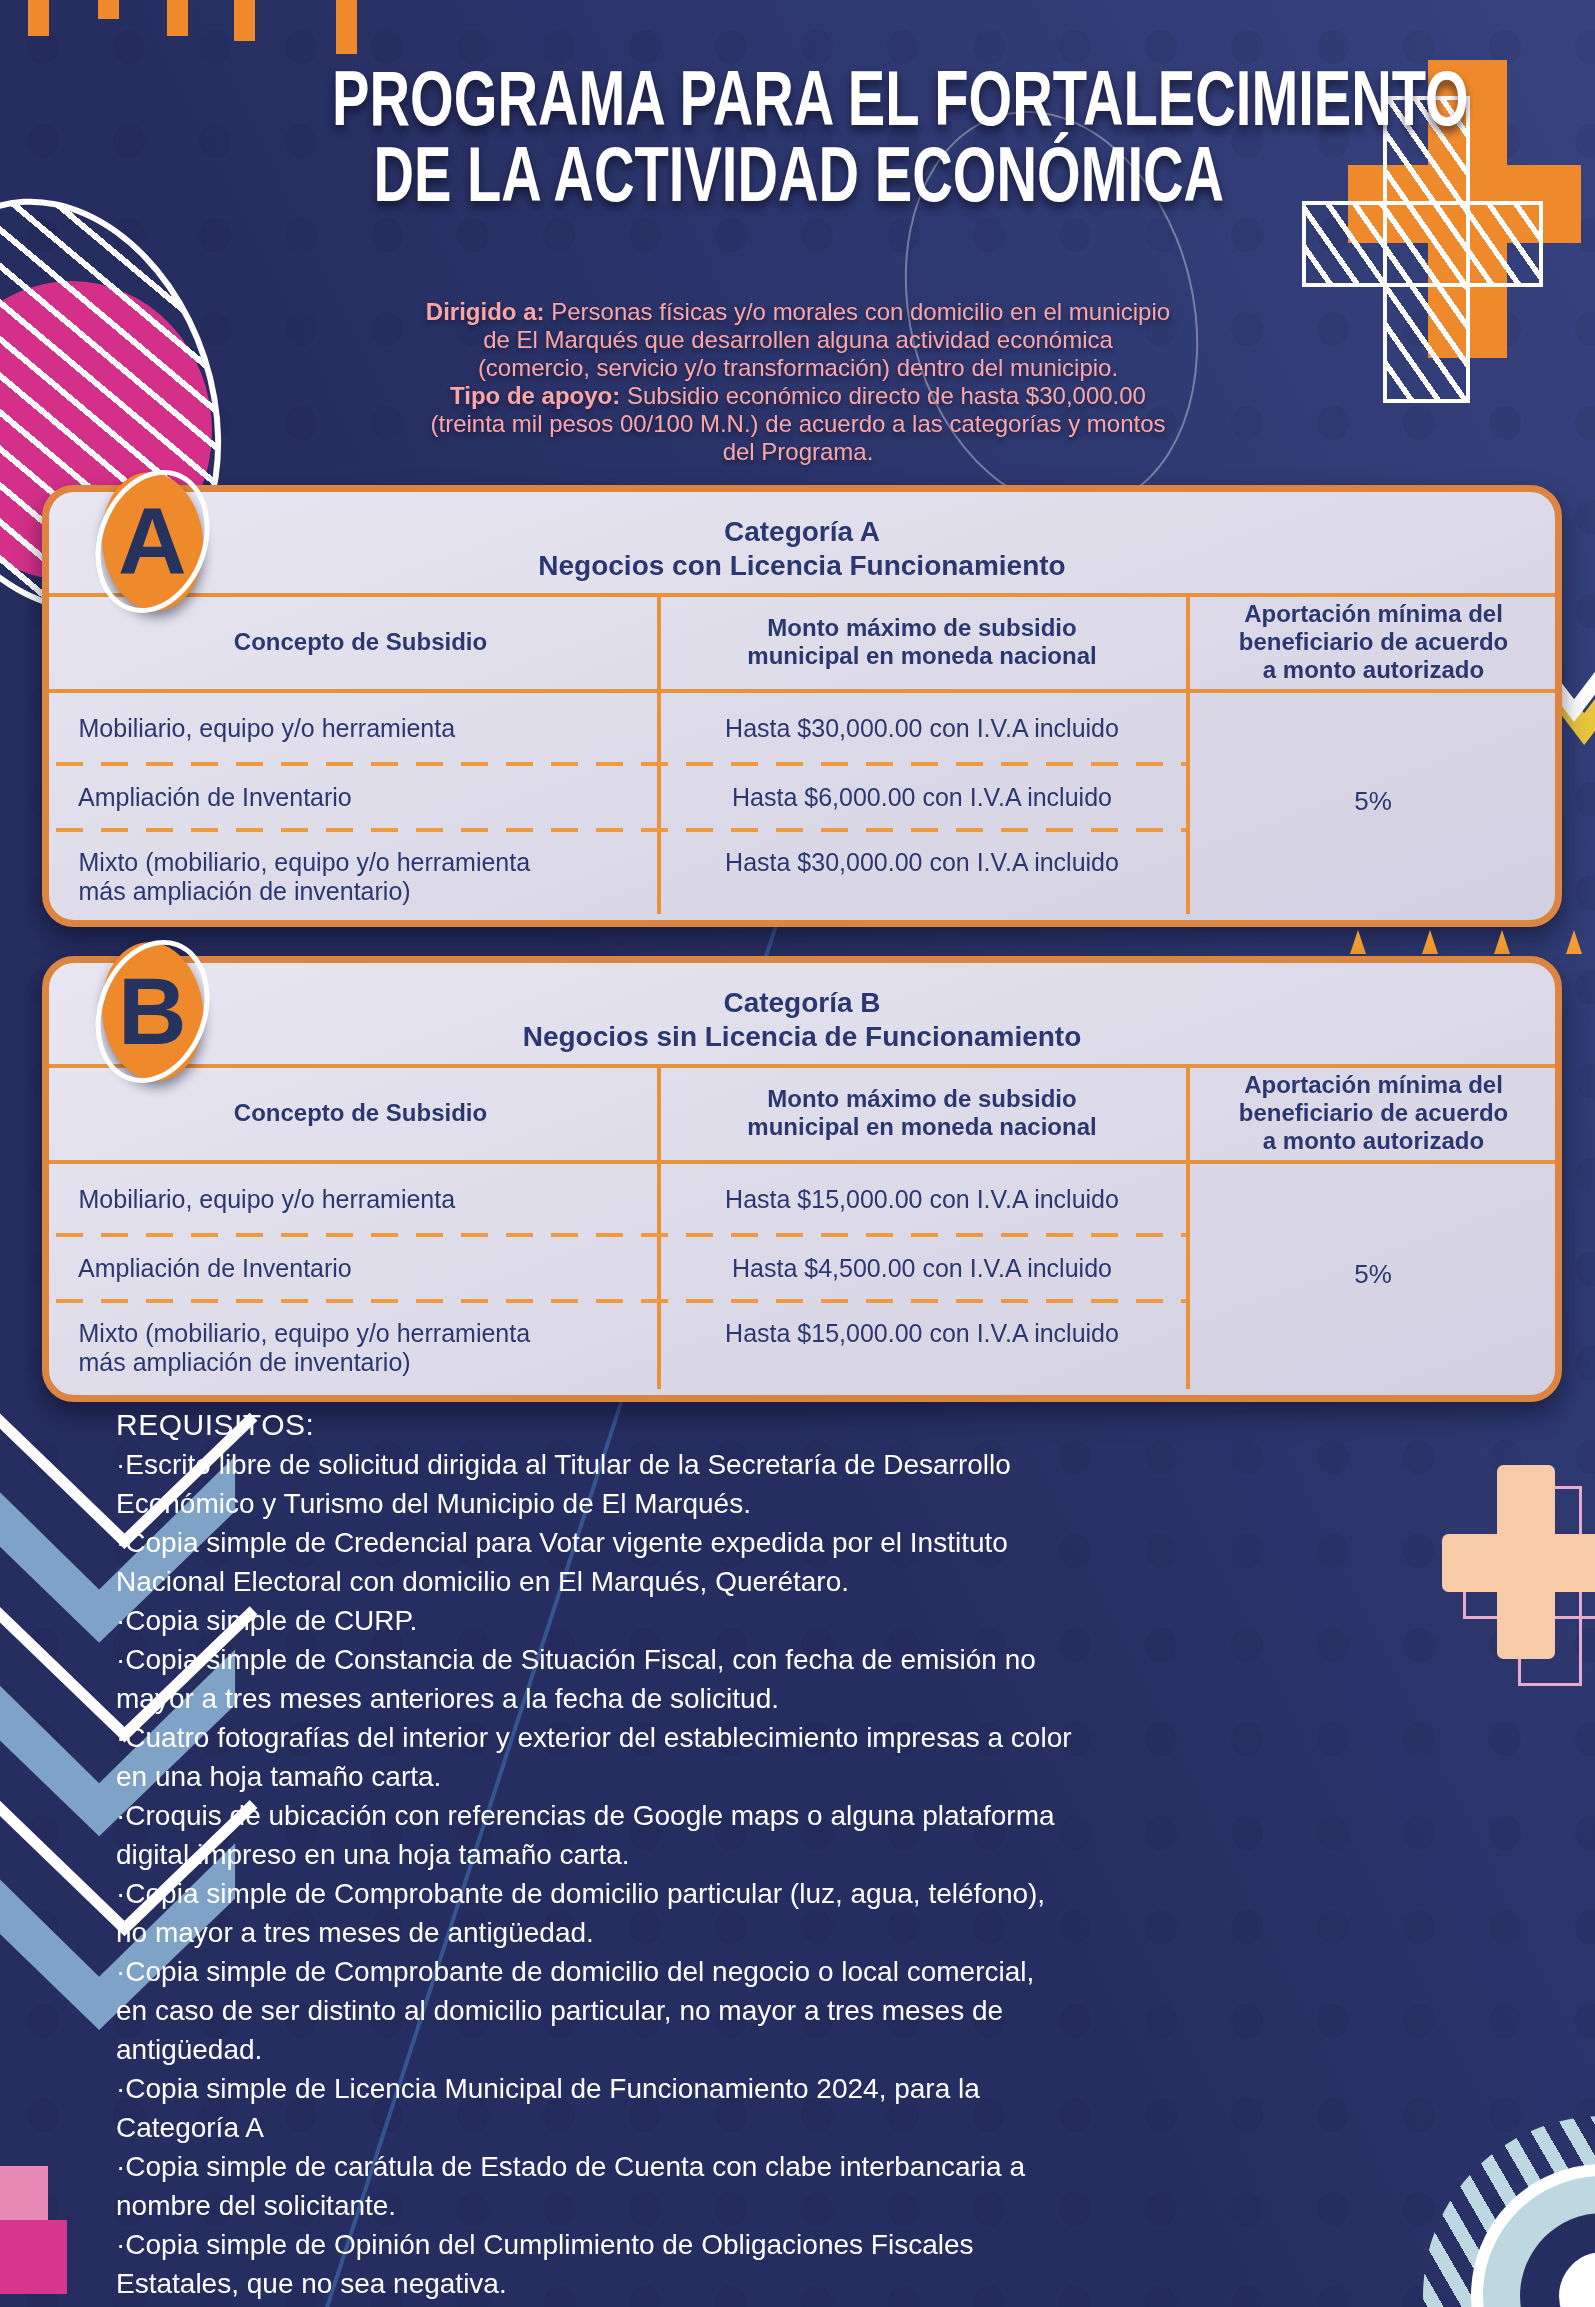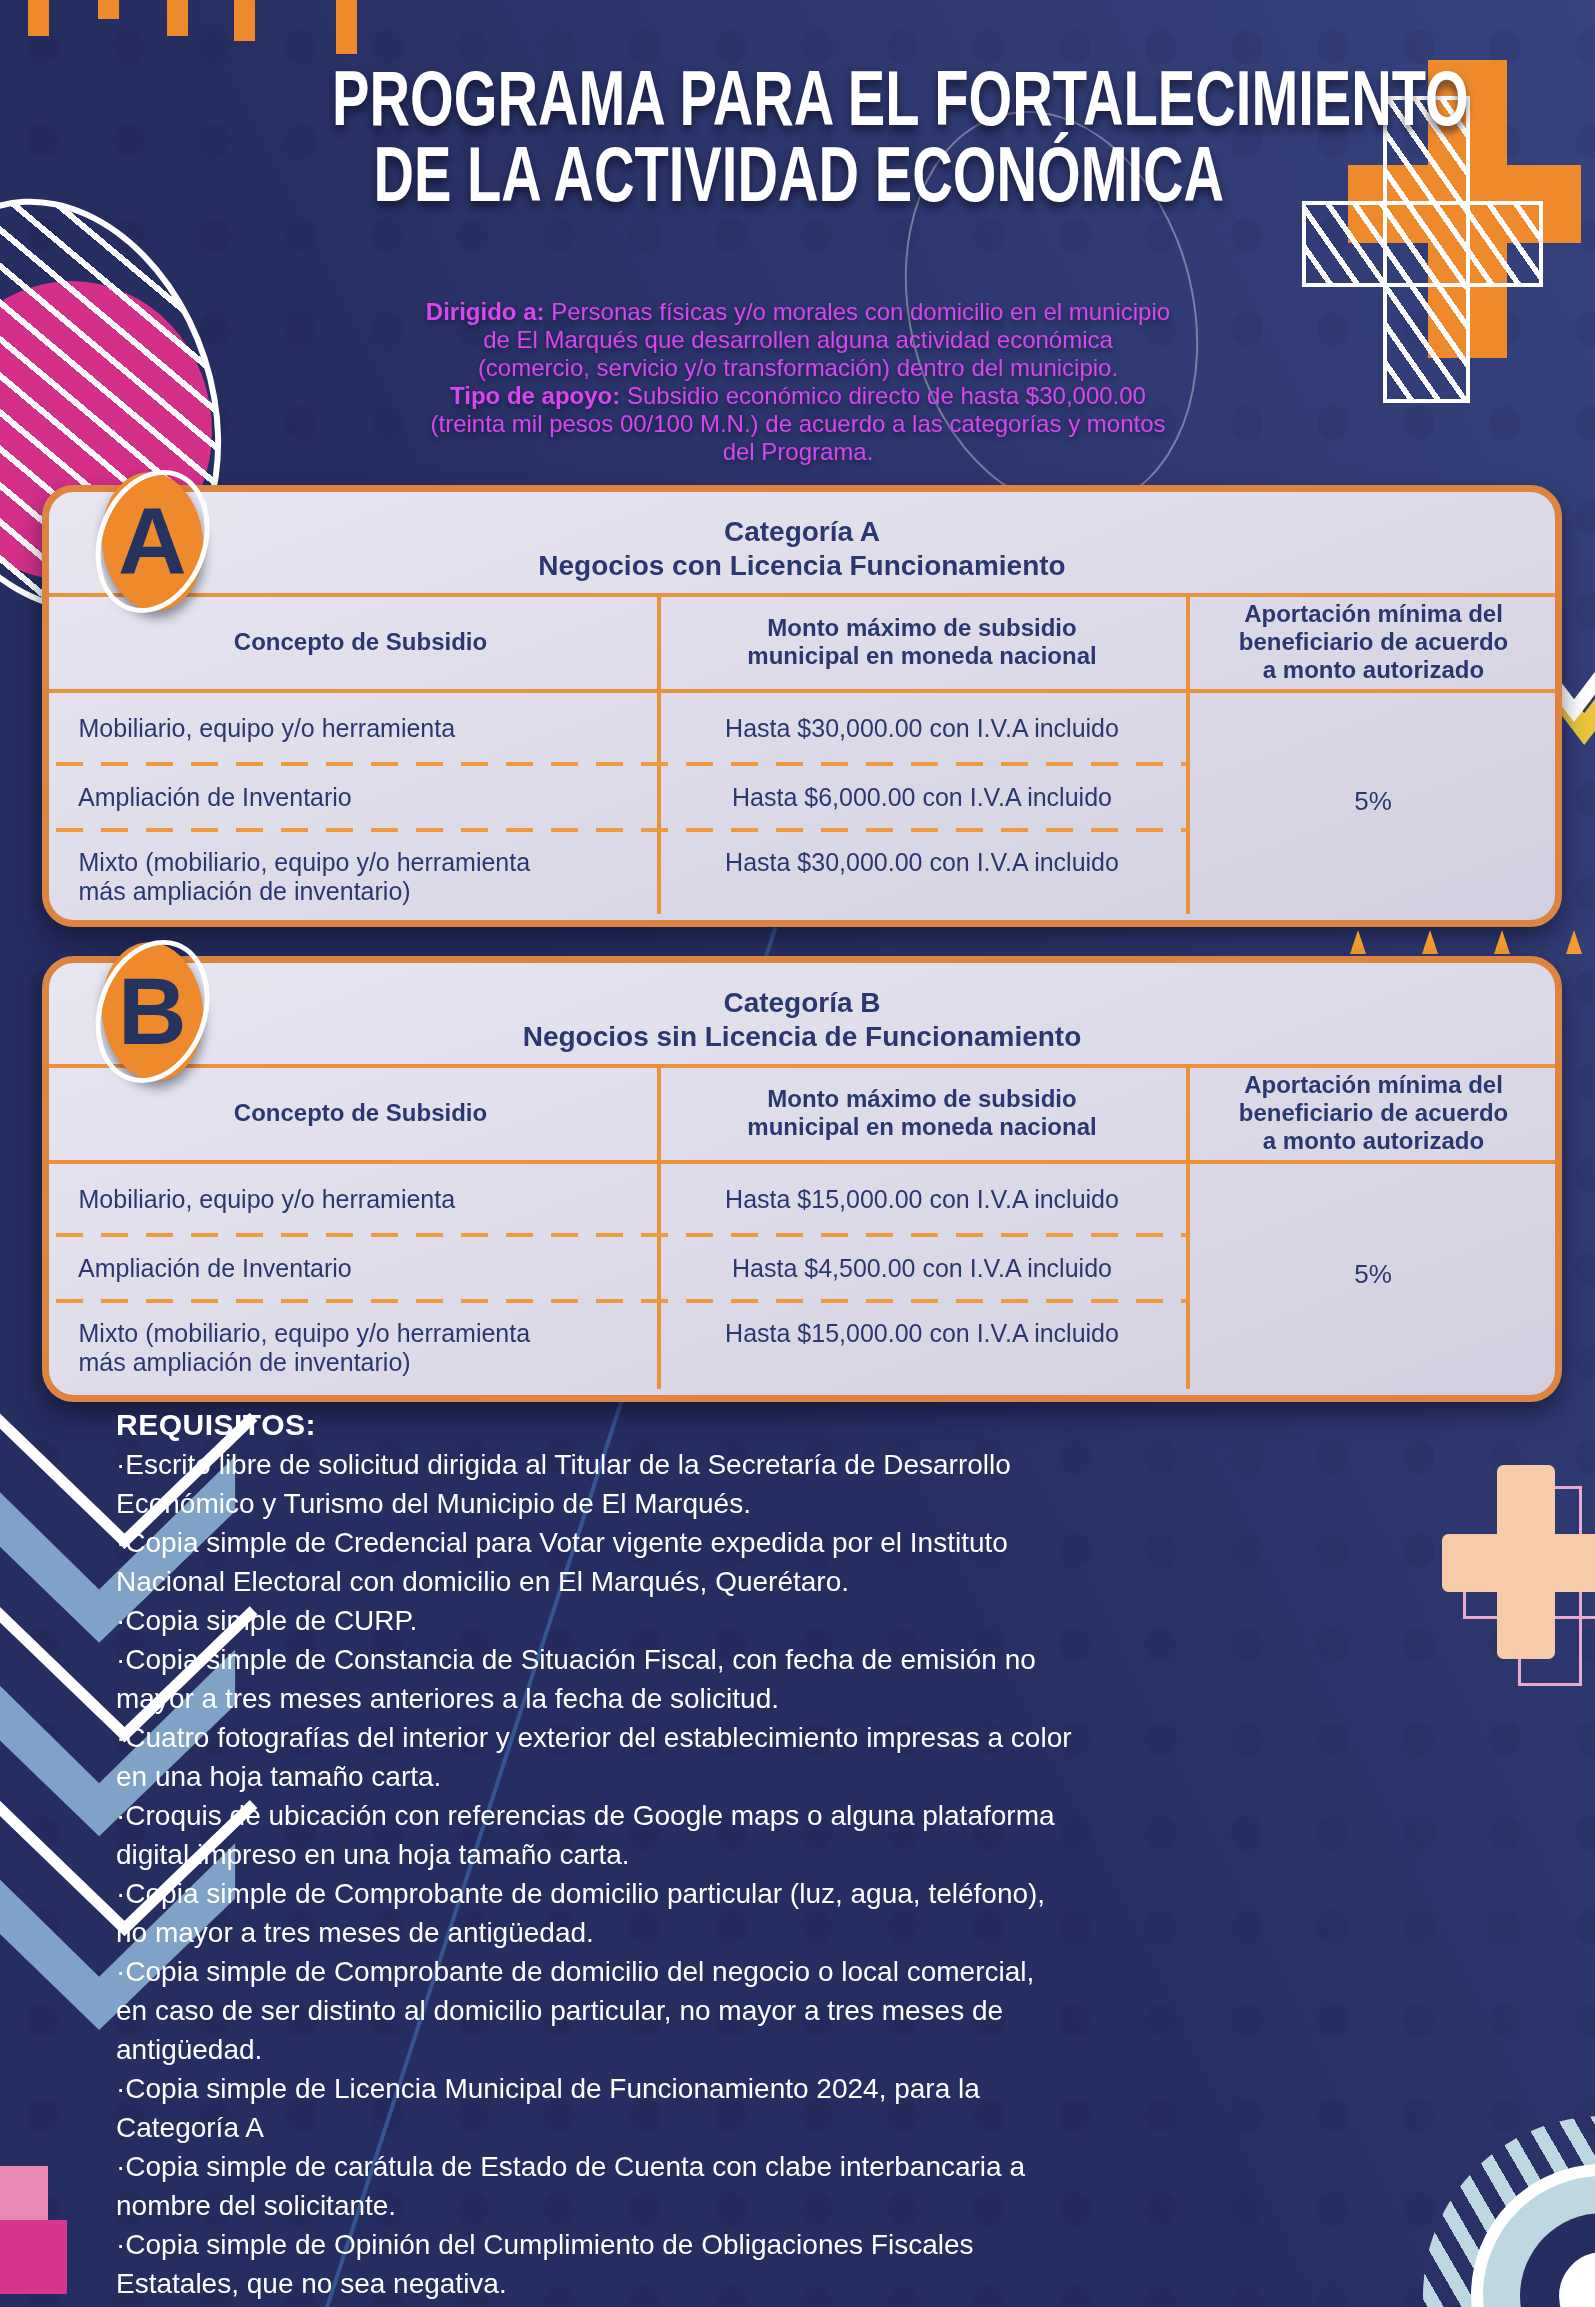--- a/index.html
+++ b/index.html
@@ -34,21 +34,21 @@
   .pinksq{position:absolute;}
 
   
   .title{position:absolute;left:111px;width:1375px;text-align:center;color:#fff;}
   .cond{display:inline-block;white-space:nowrap;font-weight:700;transform:scaleX(.72);transform-origin:50% 50%;
     text-shadow:0 5.5px 10px rgba(8,10,32,.6);}
   #title1{top:59px;} #title1 .cond{font-size:78px;line-height:79px;}
   #title2{top:135px;} #title2 .cond{font-size:78px;line-height:79px;}
   #profae{top:206px;} #profae .cond{font-size:96px;line-height:99px;transform:scaleX(.78);}
   #intro{position:absolute;left:198px;top:298px;width:1200px;text-align:center;font-size:24px;line-height:28px;
-    white-space:pre-line;color:#d946ef;text-shadow:0 2.8px 5.5px rgba(8,10,32,.45);}
+    white-space:pre-line;color:#fca5a5;text-shadow:0 2.8px 5.5px rgba(8,10,32,.45);}
   #intro b{font-weight:700;}
 
   
   .card{position:absolute;left:42px;width:1520px;background:linear-gradient(160deg,#e7e6f1 0%,#dcdae8 55%,#d2d0e0 100%);
     border:7.4px solid #dd8440;border-radius:32px;box-sizing:border-box;box-shadow:0 12px 23px rgba(8,10,30,.5);}
   #cardA{top:485px;height:442px;} #cardB{top:956px;height:446px;}
   .card *{color:#2b3770;}
   .c-title{position:absolute;left:0;width:100%;text-align:center;font-weight:700;font-size:28px;}
   .c-title1{top:24px;} .c-title2{top:58px;}
   .c-rule{position:absolute;left:0;right:0;height:4.2px;background:#ea913c;}
@@ -70,21 +70,21 @@
 
   .badge{position:absolute;left:102px;width:101px;height:139px;background:#ef8a2c;border-radius:50%;
     transform:rotate(-6deg);display:flex;align-items:center;justify-content:center;box-shadow:0 6.5px 12px rgba(8,10,30,.45);}
   #badgeA{top:472px;} #badgeB{top:942px;}
   .badge-ring{position:absolute;inset:-4.2px;border:5px solid #fff;border-radius:50%;transform:rotate(26deg);}
   .badge-letter{position:relative;font-size:95px;font-weight:700;color:#27335f;transform:rotate(6deg);}
 
   .tri{position:absolute;top:930px;width:0;height:0;border-left:8.8px solid transparent;border-right:8.8px solid transparent;border-bottom:24px solid #f49b31;}
 
   
-  #req-heading{position:absolute;left:116px;top:1408px;font-size:30px;font-weight:700;letter-spacing:0.5px;}
+  #req-heading{position:absolute;left:116px;top:1408px;font-size:30px;font-weight:400;letter-spacing:0.5px;}
   #req-list{position:absolute;left:116px;top:1445px;width:1347px;font-size:28px;line-height:39px;white-space:pre-line;}
 </style>
 </head>
 <body>
 
 <div class="poster">
 
   <div id="bg-grad"></div>
   <div id="bg-dots"></div>
   <div id="bg-line1" class="bg-line"></div>

